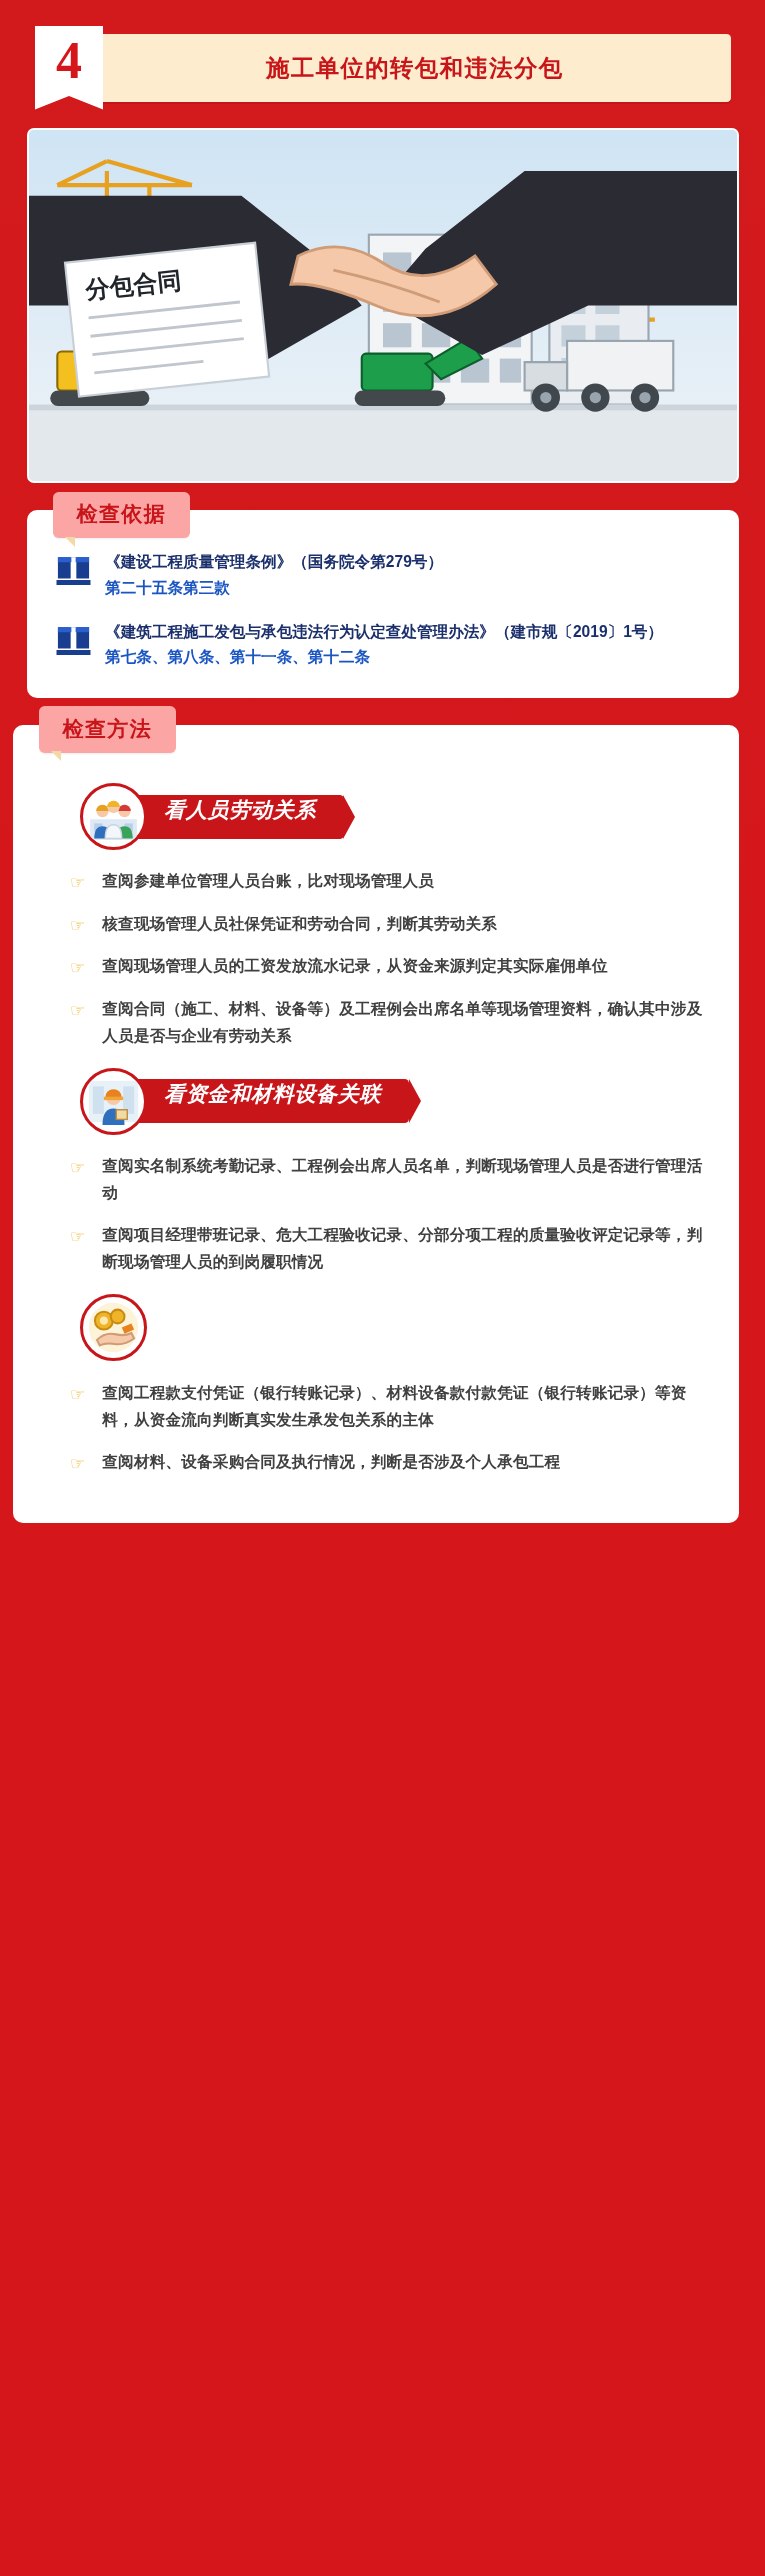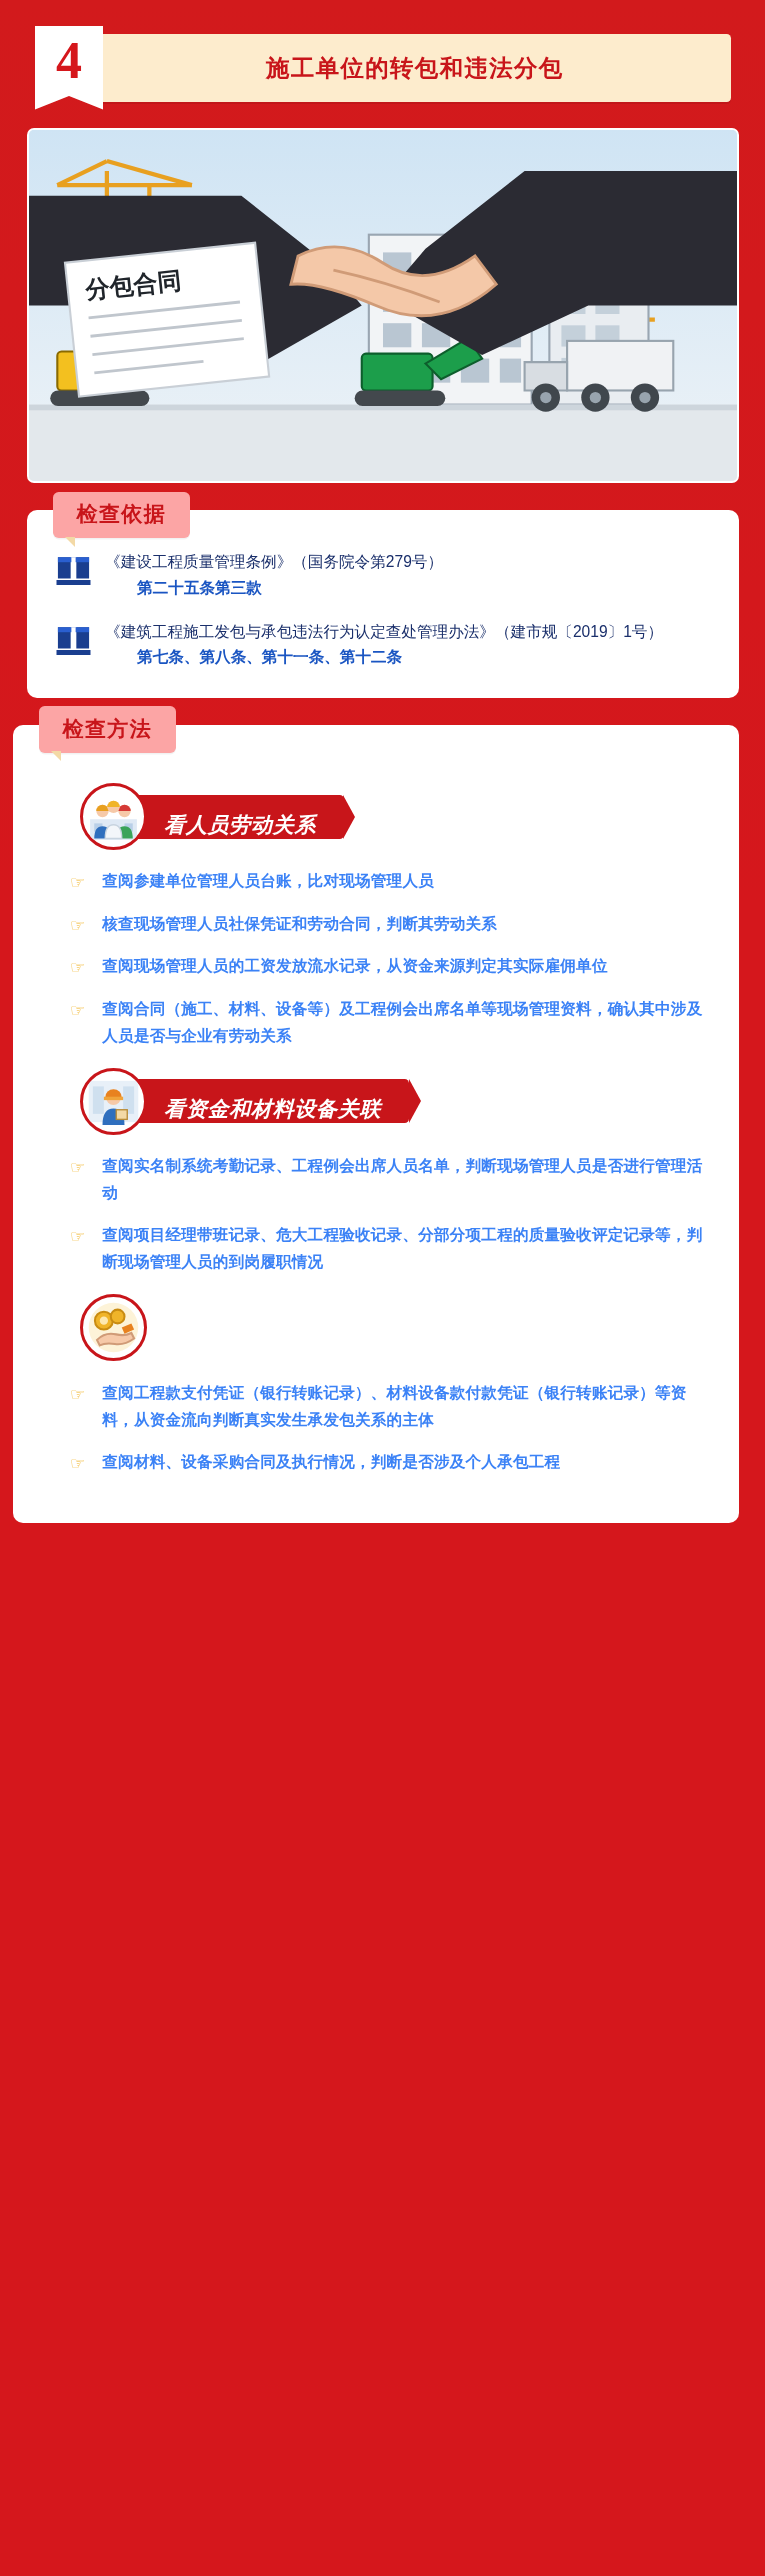--- a/index.html
+++ b/index.html
@@ -131,29 +131,28 @@
     flex: 0 0 auto;
     width: 37px; height: 34px;
     margin-right: 12.8px;
     margin-top: 2.8px;
   }
   .basis-text { flex: 1; }
   .basis-title {
     font-size: 15.6px;
     color: #1a2f6b;
     line-height: 1.55;
-    font-weight: normal;
+    font-weight: bold;
   }
   .basis-sub {
     font-size: 15.6px;
     color: #1a55c2;
     line-height: 1.55;
     font-weight: bold;
     margin-top: 1.4px;
-    margin-left: 32px;
   }
 
   
   .section { margin-top: 18.4px; }
   .section:first-of-type { margin-top: 7px; }
   .section-head {
     display: flex;
     align-items: center;
     margin-bottom: 18.4px;
     padding-left: 43px;
@@ -169,22 +168,22 @@
     justify-content: center;
     overflow: hidden;
     position: relative;
     z-index: 3;
   }
   .sec-ribbon {
     margin-left: -12.8px;
     background: #c8151a;
     height: 44px;
     display: flex;
-    align-items: flex-end;
-    padding: 10px 28px 0 30px;
+    align-items: flex-start;
+    padding: 1px 28px 0 30px;
     border-radius: 4.3px;
     position: relative;
   }
   .sec-ribbon:after{
     content:"";
     position:absolute;
     right:-11.3px; top:0;
     width:0;height:0;
     border-top:22px solid transparent;
     border-bottom:22px solid transparent;
@@ -211,21 +210,21 @@
     margin-right: 11.3px;
     margin-top: 2.8px;
     color: #f0b429;
     font-size: 17px;
     line-height: 1.4;
   }
   .bullet-text {
     flex: 1;
     font-size: 15.6px;
     line-height: 1.72;
-    color: #3b82f6;
+    color: #404040;
     font-weight: bold;
     letter-spacing: 0.2px;
   }
 </style>
 </head>
 <body>
 
 <div class="page">
 
   <div class="header">

